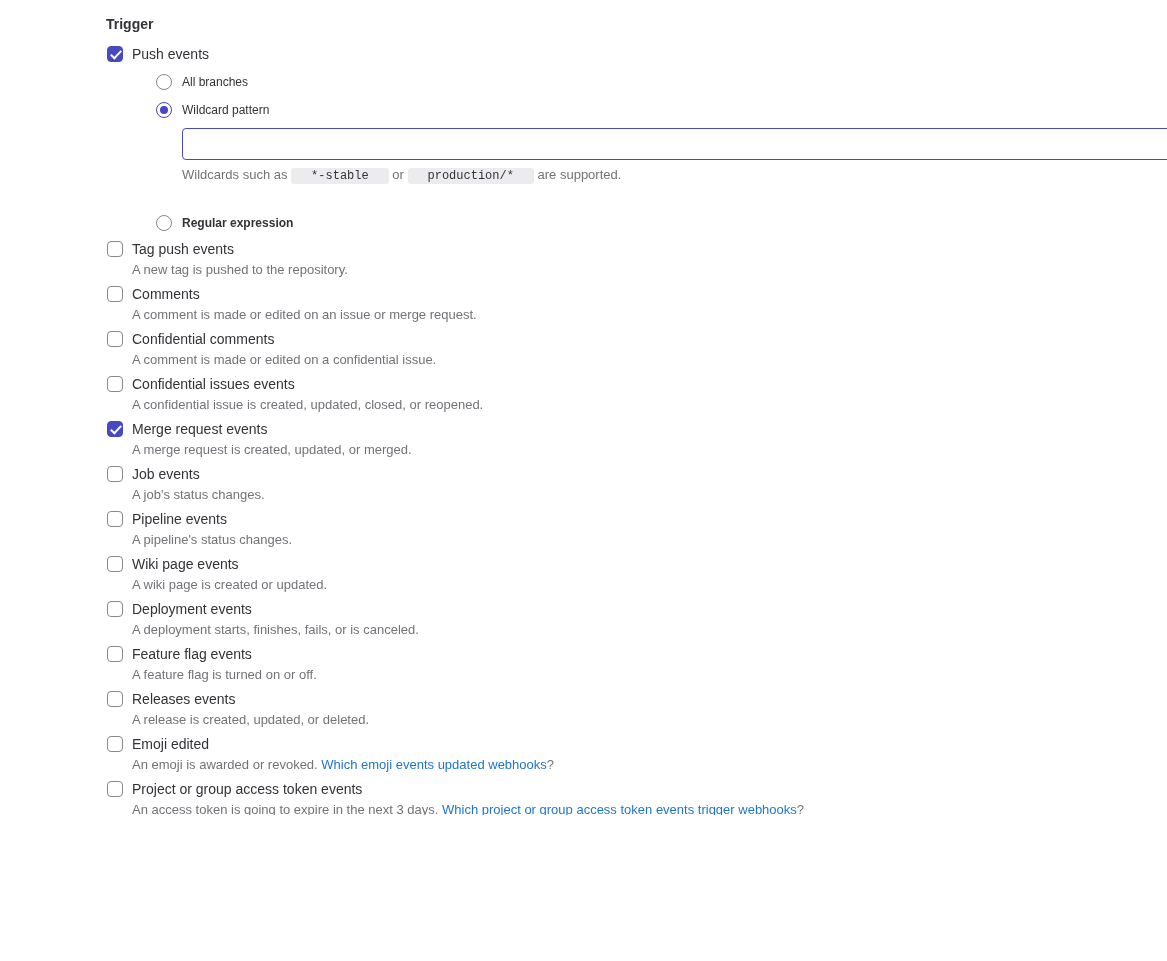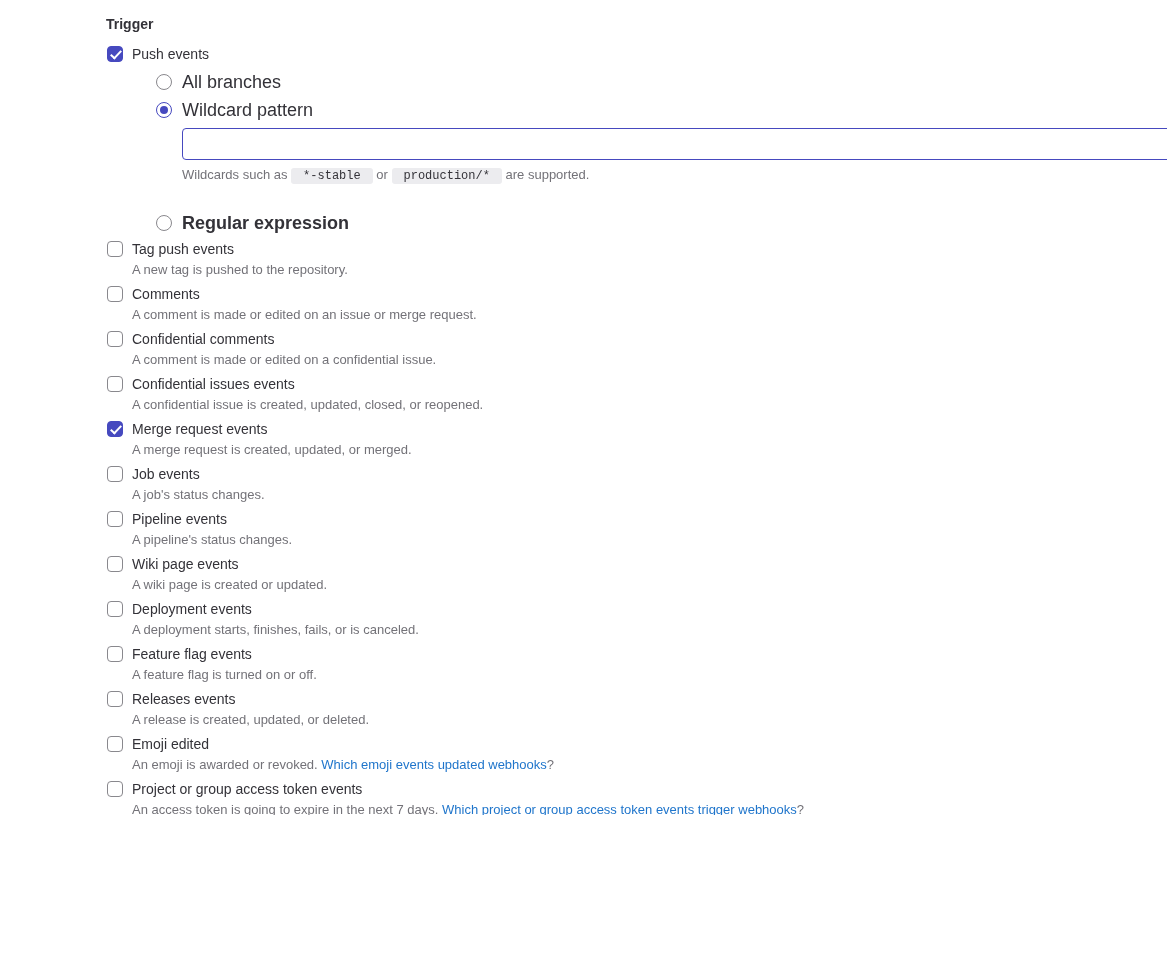--- a/index.html
+++ b/index.html
@@ -122,21 +122,21 @@
     content: "";
     position: absolute;
     left: 3px;
     top: 3px;
     width: 8px;
     height: 8px;
     border-radius: 50%;
     background: #4649bf;
   }
   .radio-label {
-    font-size: 18px;
+    font-size: 12px;
     line-height: 20px;
     color: #333238;
     cursor: pointer;
   }
   .wildcard-input-wrap {
     margin-top: 8px;
   }
   .text-input {
     display: block;
     box-sizing: border-box;
@@ -155,21 +155,21 @@
     font-size: 13px;
     line-height: 18px;
     color: #737278;
     margin-top: 6px;
   }
   code.mono {
     font-family: "Liberation Mono", monospace;
     font-size: 12px;
     background: #ececef;
     border-radius: 3px;
-    padding: 1px 12px;
+    padding: 1px 20px;
     color: #333238;
   }
   .spacer-after-radio {
     height: 6px;
   }
 </style>
 </head>
 <body>
 
 <div class="page">
@@ -267,18 +267,18 @@
           <span class="help-text"><span>A release is created, updated, or deleted.</span></span>
         </div>
         <div class="check-row">
           <span class="cb"></span>
           <span class="check-label">Emoji edited</span>
           <span class="help-text"><span>An emoji is awarded or revoked. </span><a href="#">Which emoji events updated webhooks</a><span>?</span></span>
         </div>
         <div class="check-row">
           <span class="cb"></span>
           <span class="check-label">Project or group access token events</span>
-          <span class="help-text"><span>An access token is going to expire in the next 7 days. </span><a href="#">Which project or group access token events trigger webhooks</a><span>?</span></span>
+          <span class="help-text"><span>An access token is going to expire in the next 3 days. </span><a href="#">Which project or group access token events trigger webhooks</a><span>?</span></span>
         </div>
       </div>
 
   </div>
 </div>
 
 </body></html>

